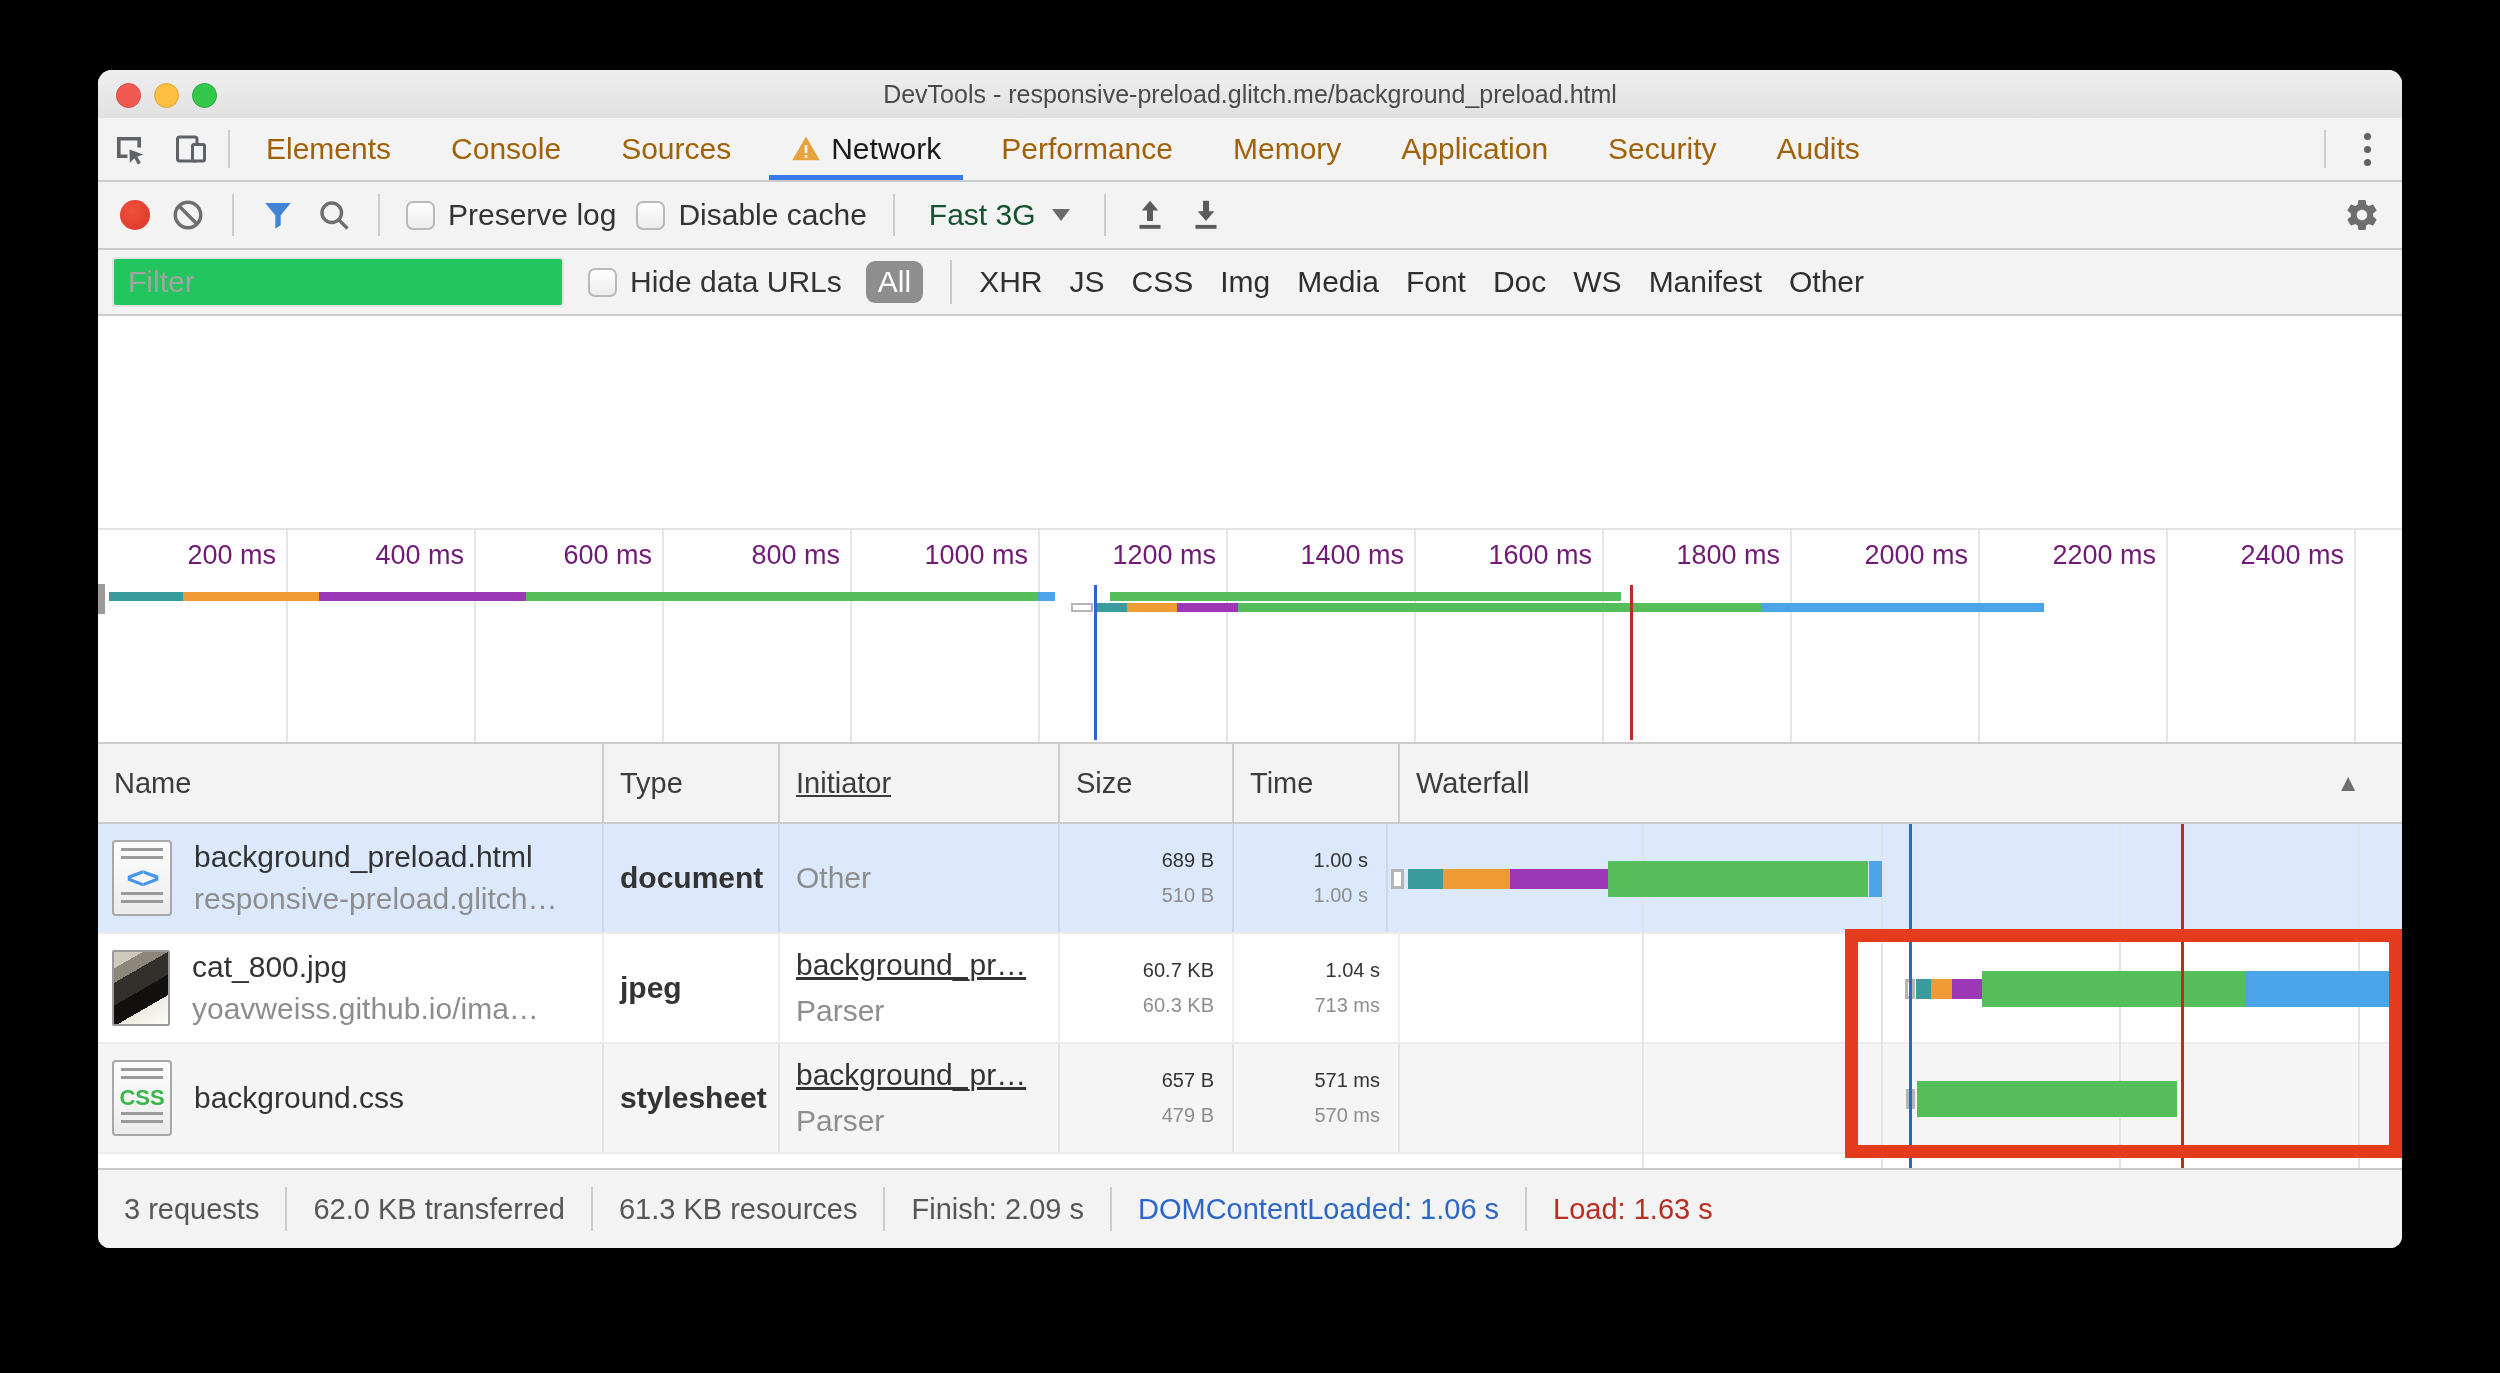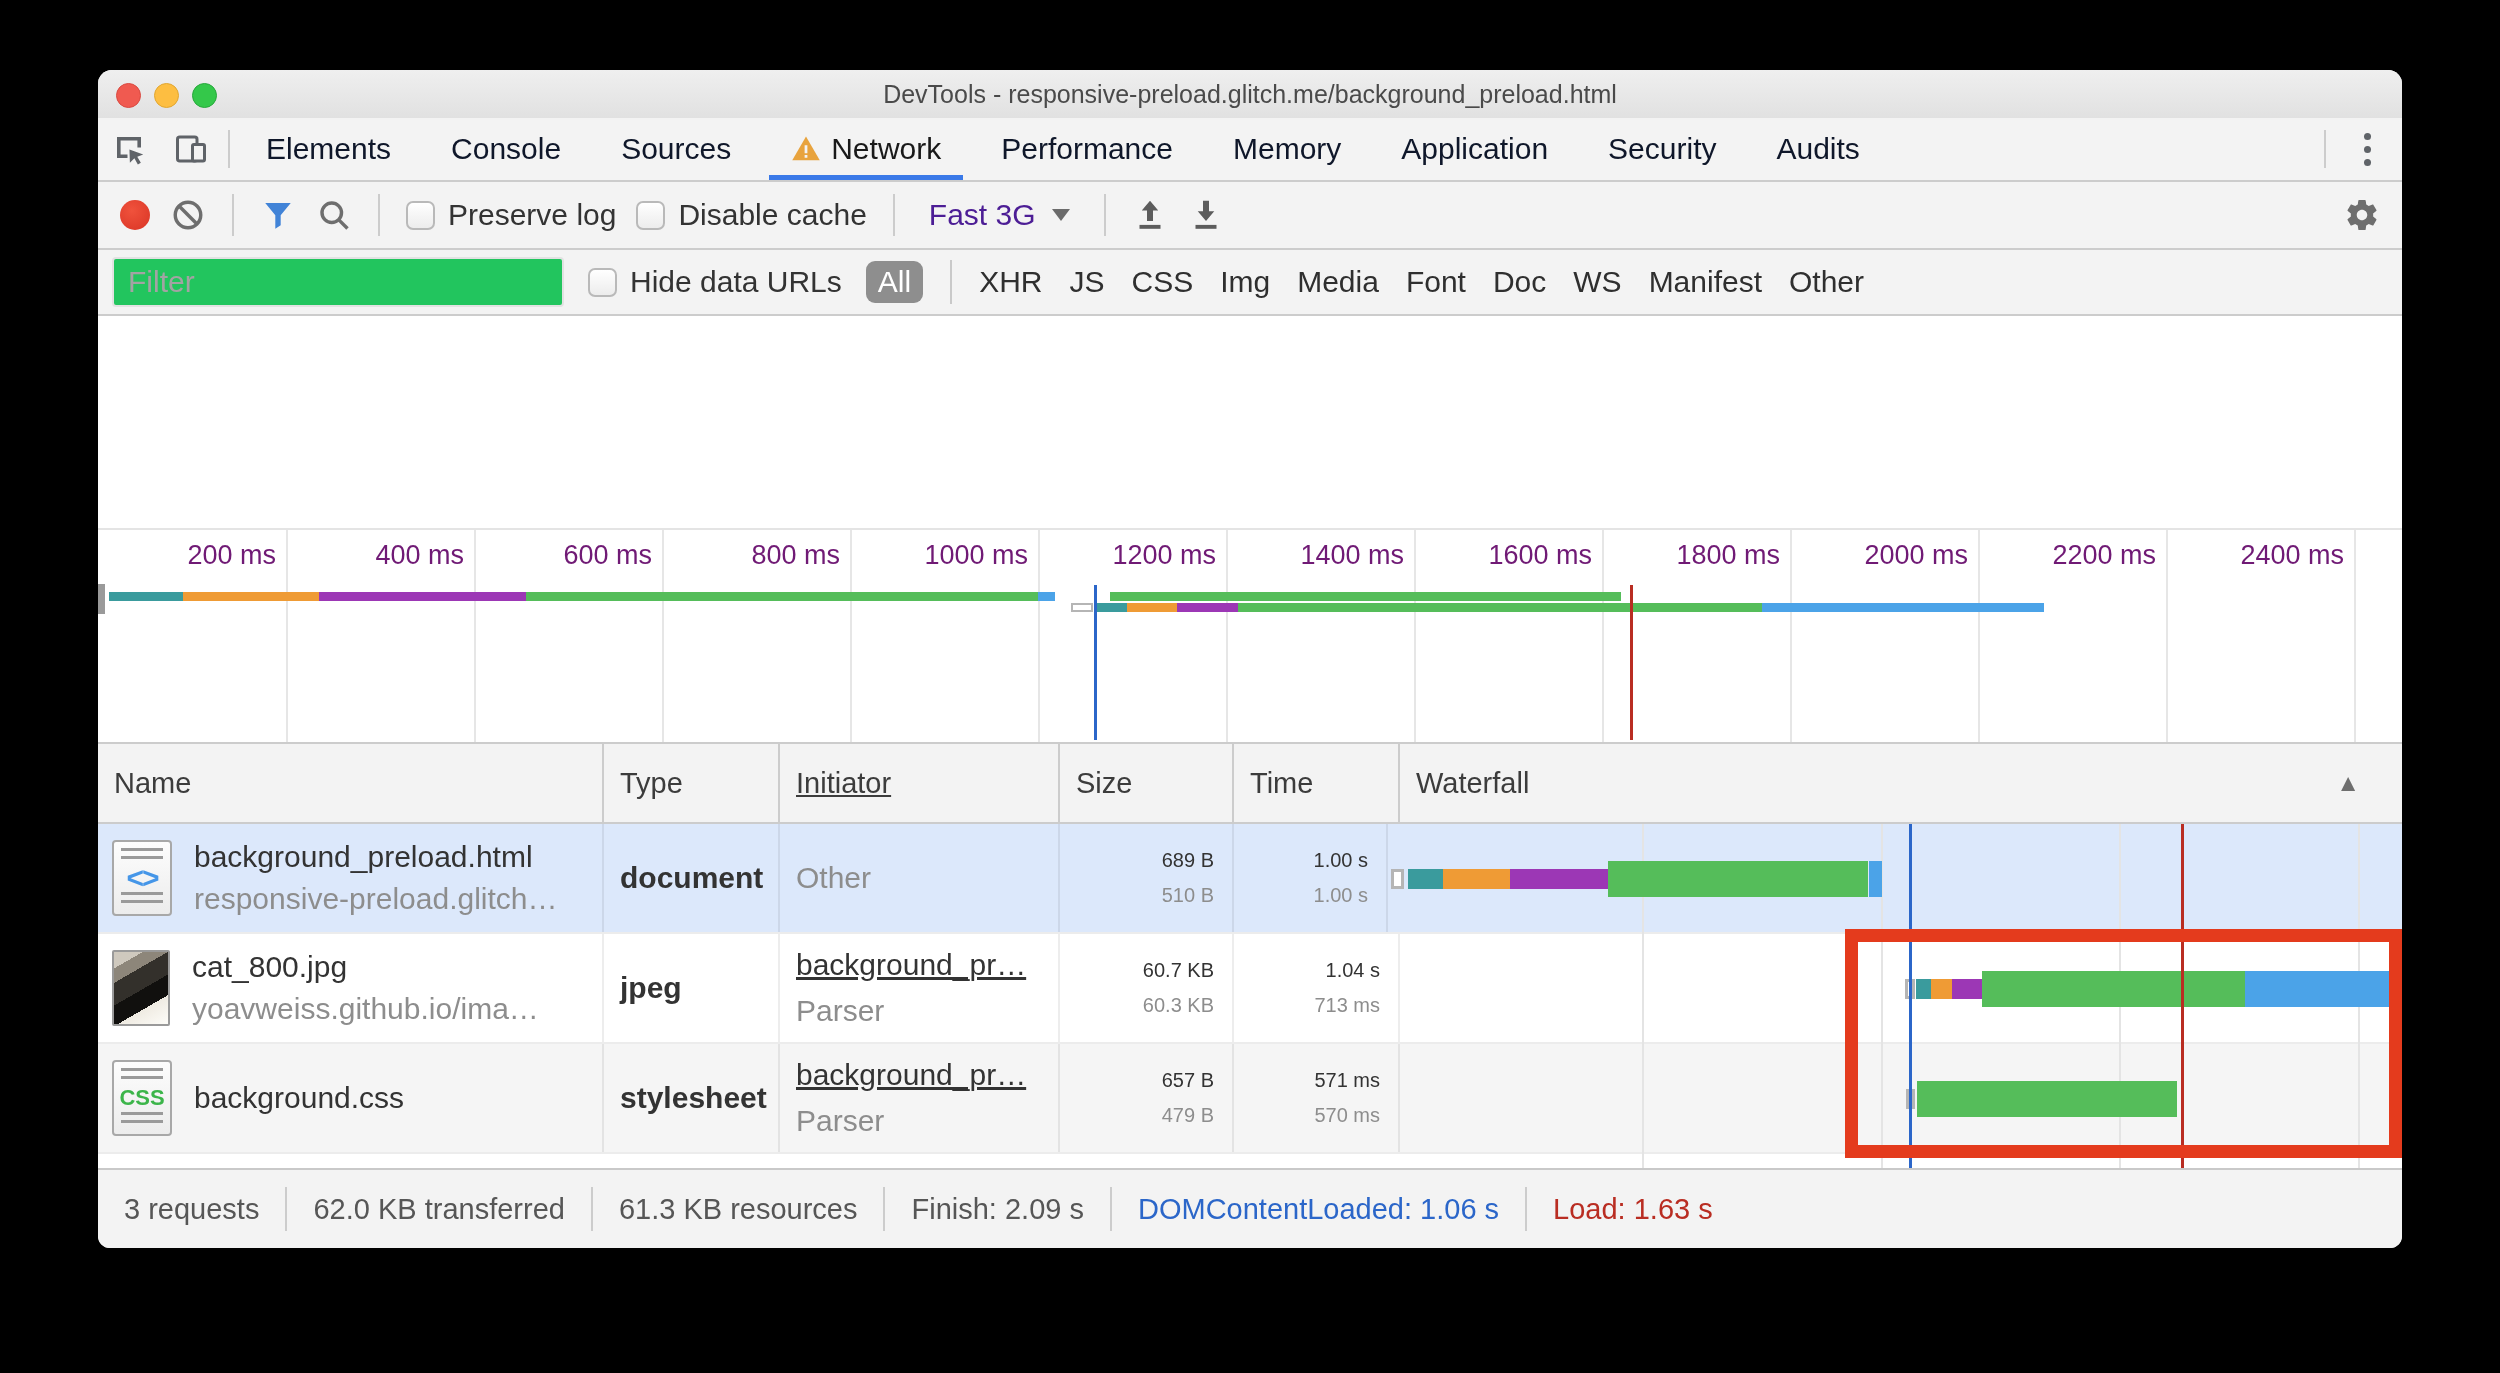--- a/index.html
+++ b/index.html
@@ -14,36 +14,36 @@
   .light.min{background:#fdbe41;border:1px solid #e0a631;}
   .light.max{background:#34c84a;border:1px solid #28a73c;}
   .title{position:absolute;left:0;right:0;top:0;height:48px;line-height:48px;text-align:center;font-size:25px;color:#4a4a4a;}
 
   
   .tabbar{position:absolute;left:0;top:48px;width:100%;height:64px;background:#f3f3f3;border-bottom:2px solid #ccc;display:flex;align-items:stretch;padding:0;box-sizing:border-box;}
   .ticon{display:flex;align-items:center;justify-content:center;width:62px;}
   .ticon svg{width:36px;height:36px;}
   .vsep{width:2px;height:38px;background:#ccc;align-self:center;margin:0 6px;}
   .tabs{display:flex;align-items:stretch;}
-  .tab{position:relative;display:flex;align-items:center;gap:10px;padding:0 30px;font-size:30px;color:#0f172a;cursor:default;}
+  .tab{position:relative;display:flex;align-items:center;gap:10px;padding:0 30px;font-size:30px;color:#a16207;cursor:default;}
   .tab.active{color:#191919;}
   .tab.active .underline{position:absolute;left:8px;right:8px;bottom:0;height:5px;background:#3a79e8;}
   .tab .warn svg{width:30px;height:30px;display:block;}
   .kebab-wrap{margin-left:auto;display:flex;align-items:stretch;}
   .kebab{display:flex;flex-direction:column;gap:6px;justify-content:center;align-items:center;width:70px;}
   .kebab i{width:7px;height:7px;border-radius:50%;background:#5f6368;}
 
   
   .toolbar{position:absolute;left:0;top:112px;width:100%;height:68px;background:#f3f3f3;border-bottom:2px solid #ccc;display:flex;align-items:center;padding:0 22px;box-sizing:border-box;gap:20px;}
   .record{width:30px;height:30px;border-radius:50%;background:radial-gradient(circle at 40% 35%,#f0523c,#d93425);}
   .tbicon svg{width:36px;height:36px;display:block;}
   .tsep{width:2px;height:42px;background:#ccc;margin:0 6px;}
   .chk{display:flex;align-items:center;gap:13px;font-size:30px;color:#333;}
   .box{width:29px;height:29px;border-radius:7px;border:2px solid #b9b9b9;background:linear-gradient(#fff,#ececec);box-sizing:border-box;}
-  .throttle{display:flex;align-items:center;gap:16px;font-size:30px;color:#4c1d95;padding:0 8px;}
+  .throttle{display:flex;align-items:center;gap:16px;font-size:30px;color:#14532d;padding:0 8px;}
   .caret{width:0;height:0;border-left:9px solid transparent;border-right:9px solid transparent;border-top:12px solid #6b6b6b;}
   .gear{margin-left:auto;}
 
   
   .filterbar{position:absolute;left:0;top:180px;width:100%;height:66px;background:#f3f3f3;border-bottom:2px solid #ccc;display:flex;align-items:center;padding:0 14px;box-sizing:border-box;gap:24px;}
   .filterbar input{width:420px;height:46px;background:#22c55e;border:2px solid #e2e2e2;border-radius:4px;font-size:30px;font-family:"Liberation Sans",sans-serif;color:#333;padding:0 14px;outline:none;}
   .filterbar input::placeholder{color:#a3a3a3;}
   .ftypes{display:flex;align-items:center;gap:27px;font-size:30px;color:#2f2f2f;}
   .ftype.pill{background:#8e8e8e;color:#fff;padding:4px 12px;border-radius:9px;}
   .fsep{width:2px;height:44px;background:#c9c9c9;}

